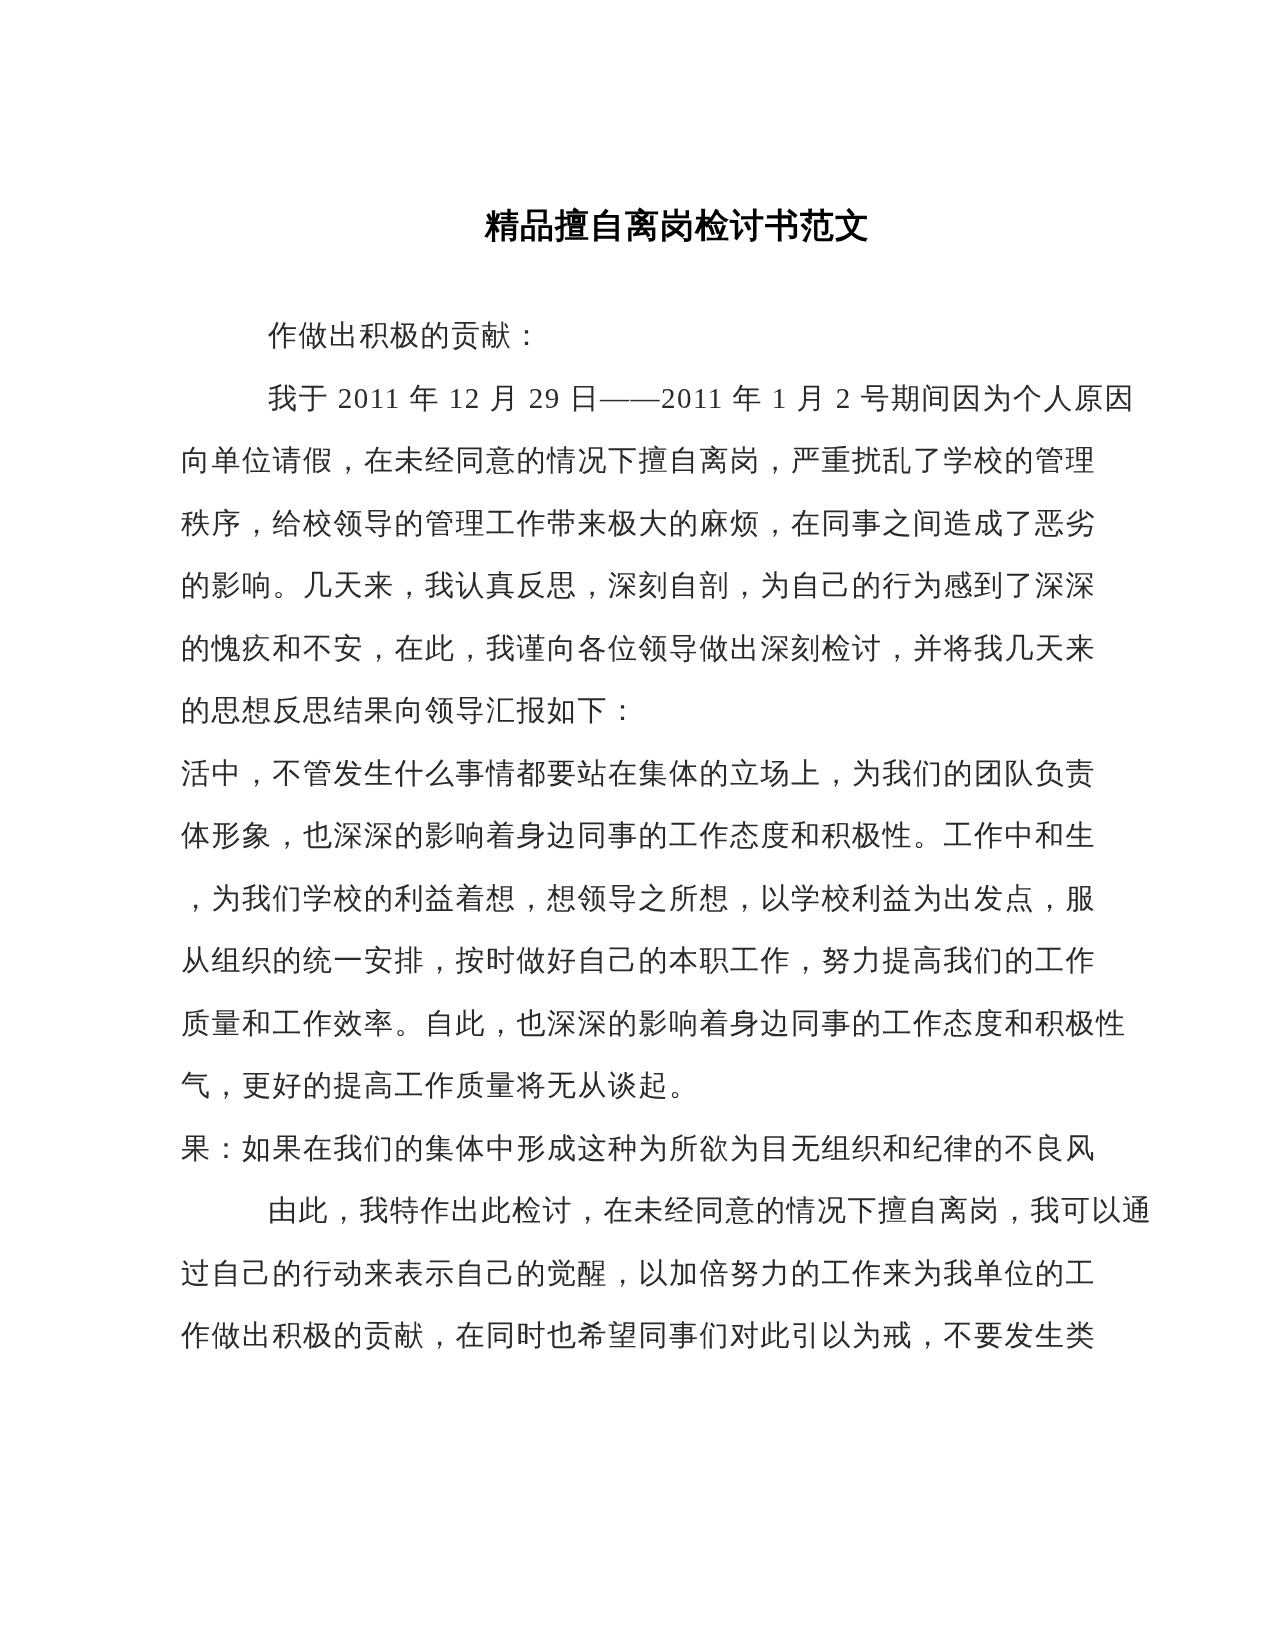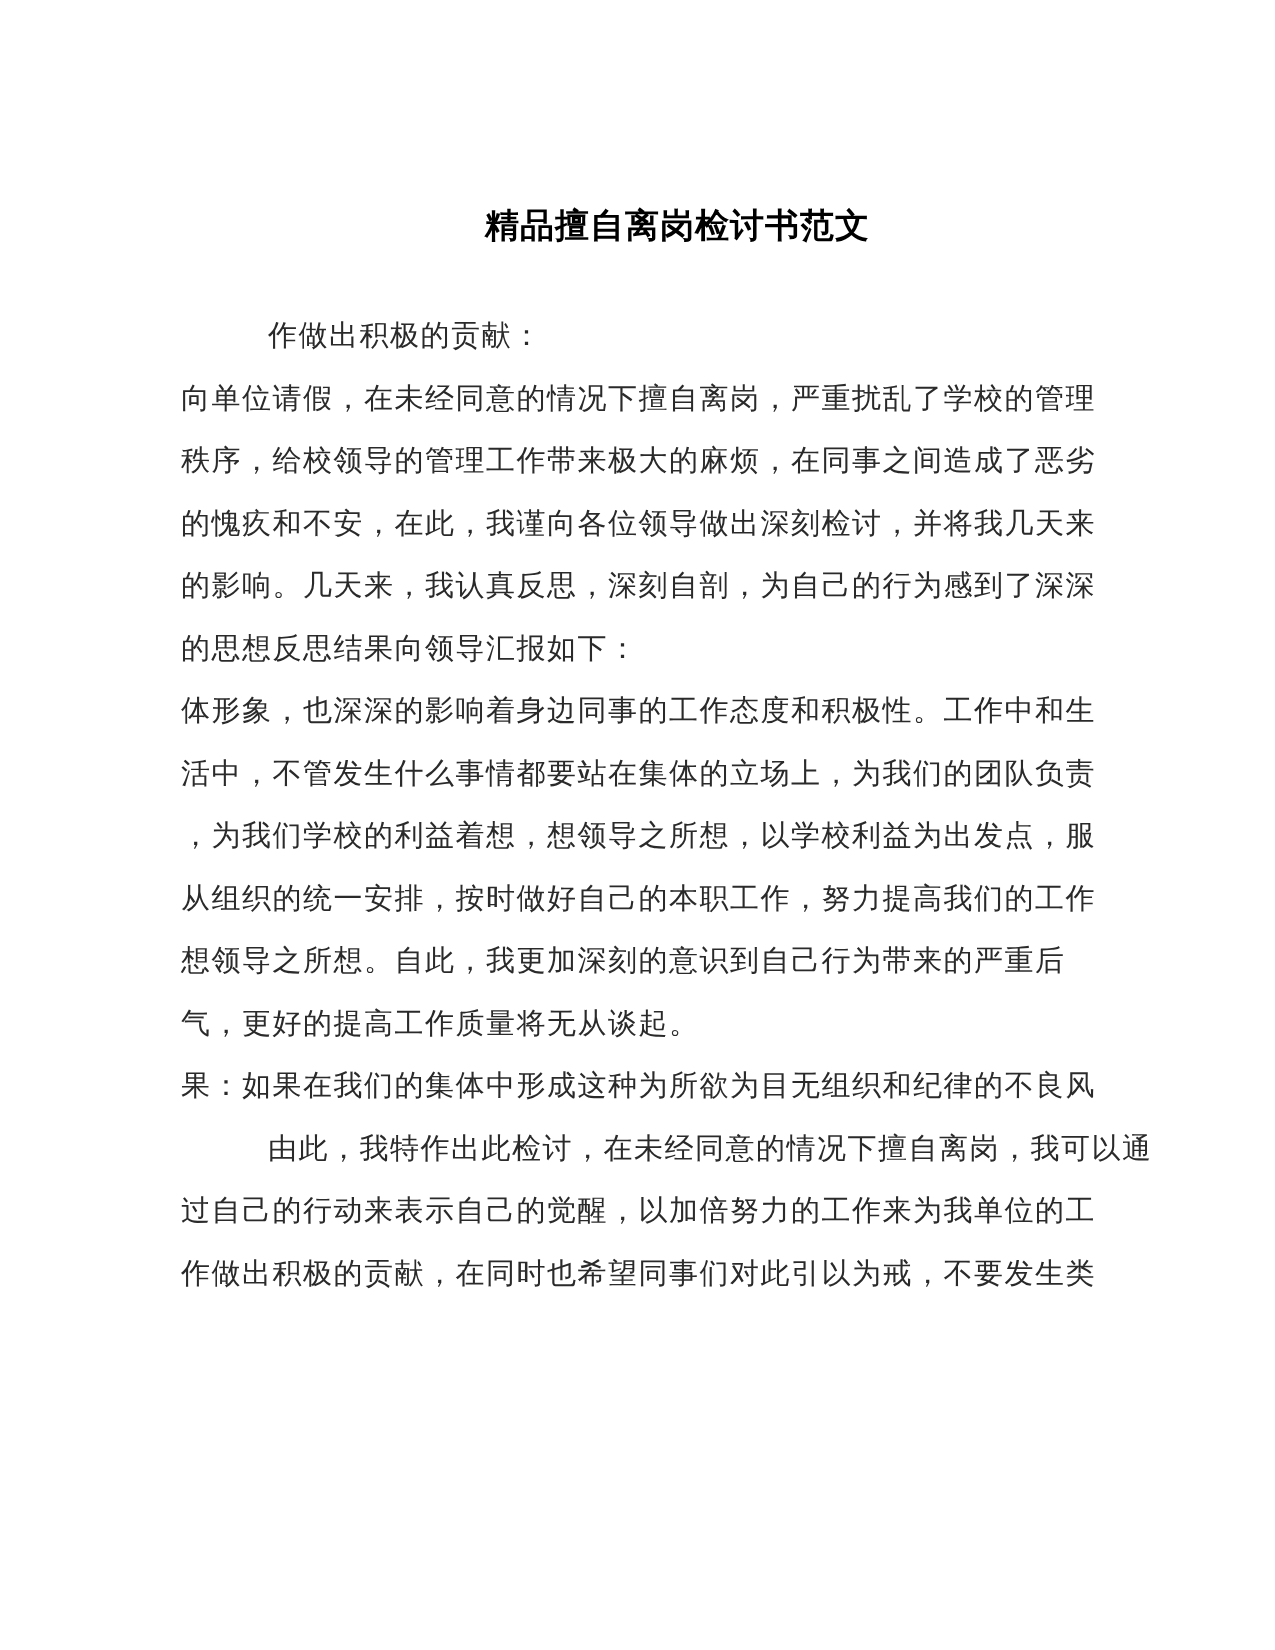--- a/index.html
+++ b/index.html
@@ -53,31 +53,32 @@
 <body>
 
 <div class="page">
 
   <h1 class="title">精品擅自离岗检讨书范文</h1>
 
   <div class="body">
 
     <p class="line indent">作做出积极的贡献：</p>
 
+    <p class="line indent">我于 2011 年 12 月 29 日——2011 年 1 月 2 号期间因为个人原因</p>
     <p class="line">向单位请假，在未经同意的情况下擅自离岗，严重扰乱了学校的管理</p>
     <p class="line">秩序，给校领导的管理工作带来极大的麻烦，在同事之间造成了恶劣</p>
+    <p class="line">的影响。几天来，我认真反思，深刻自剖，为自己的行为感到了深深</p>
     <p class="line">的愧疚和不安，在此，我谨向各位领导做出深刻检讨，并将我几天来</p>
-    <p class="line">的影响。几天来，我认真反思，深刻自剖，为自己的行为感到了深深</p>
     <p class="line">的思想反思结果向领导汇报如下：</p>
 
+    <p class="line">活中，不管发生什么事情都要站在集体的立场上，为我们的团队负责</p>
     <p class="line">体形象，也深深的影响着身边同事的工作态度和积极性。工作中和生</p>
-    <p class="line">活中，不管发生什么事情都要站在集体的立场上，为我们的团队负责</p>
     <p class="line">，为我们学校的利益着想，想领导之所想，以学校利益为出发点，服</p>
     <p class="line">从组织的统一安排，按时做好自己的本职工作，努力提高我们的工作</p>
-    <p class="line">想领导之所想。自此，我更加深刻的意识到自己行为带来的严重后</p>
+    <p class="line">质量和工作效率。自此，也深深的影响着身边同事的工作态度和积极性</p>
     <p class="line">气，更好的提高工作质量将无从谈起。</p>
     <p class="line">果：如果在我们的集体中形成这种为所欲为目无组织和纪律的不良风</p>
 
     <p class="line indent">由此，我特作出此检讨，在未经同意的情况下擅自离岗，我可以通</p>
     <p class="line">过自己的行动来表示自己的觉醒，以加倍努力的工作来为我单位的工</p>
     <p class="line">作做出积极的贡献，在同时也希望同事们对此引以为戒，不要发生类</p>
 
   </div>
 </div>
 

